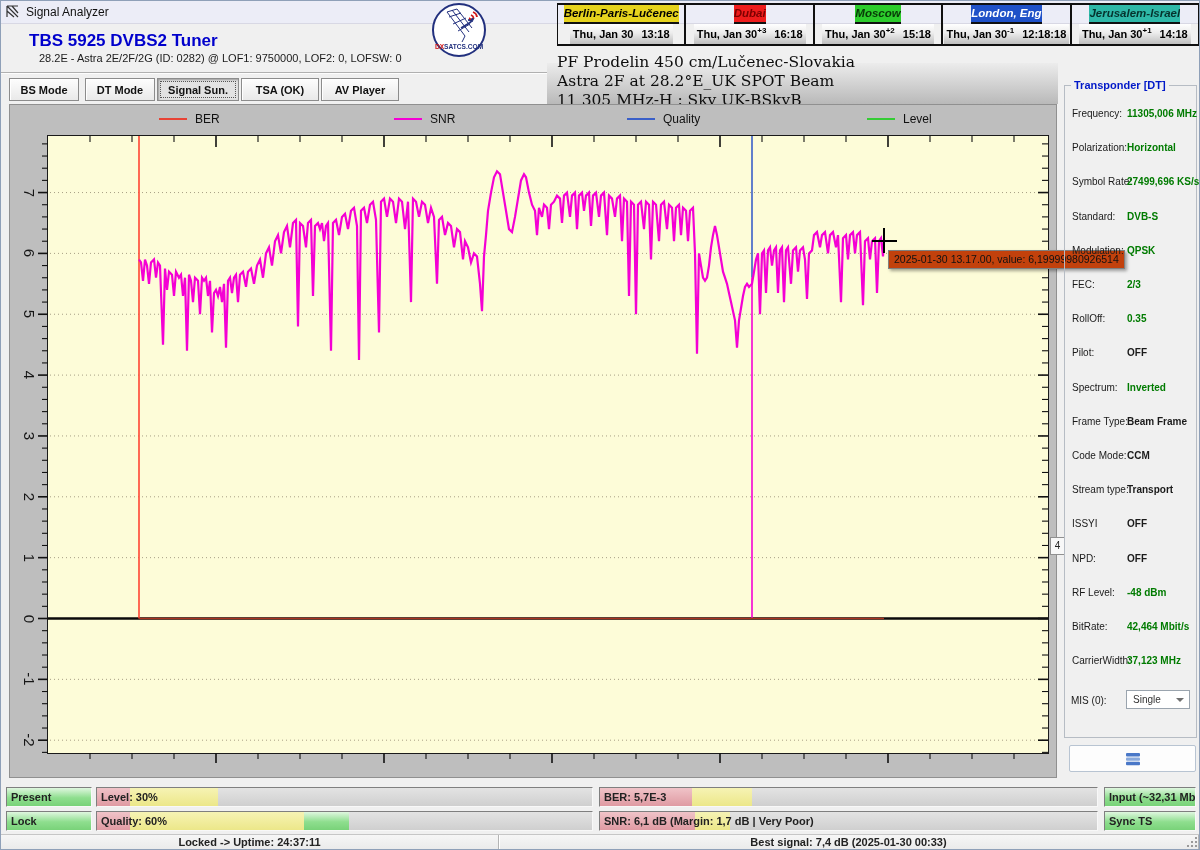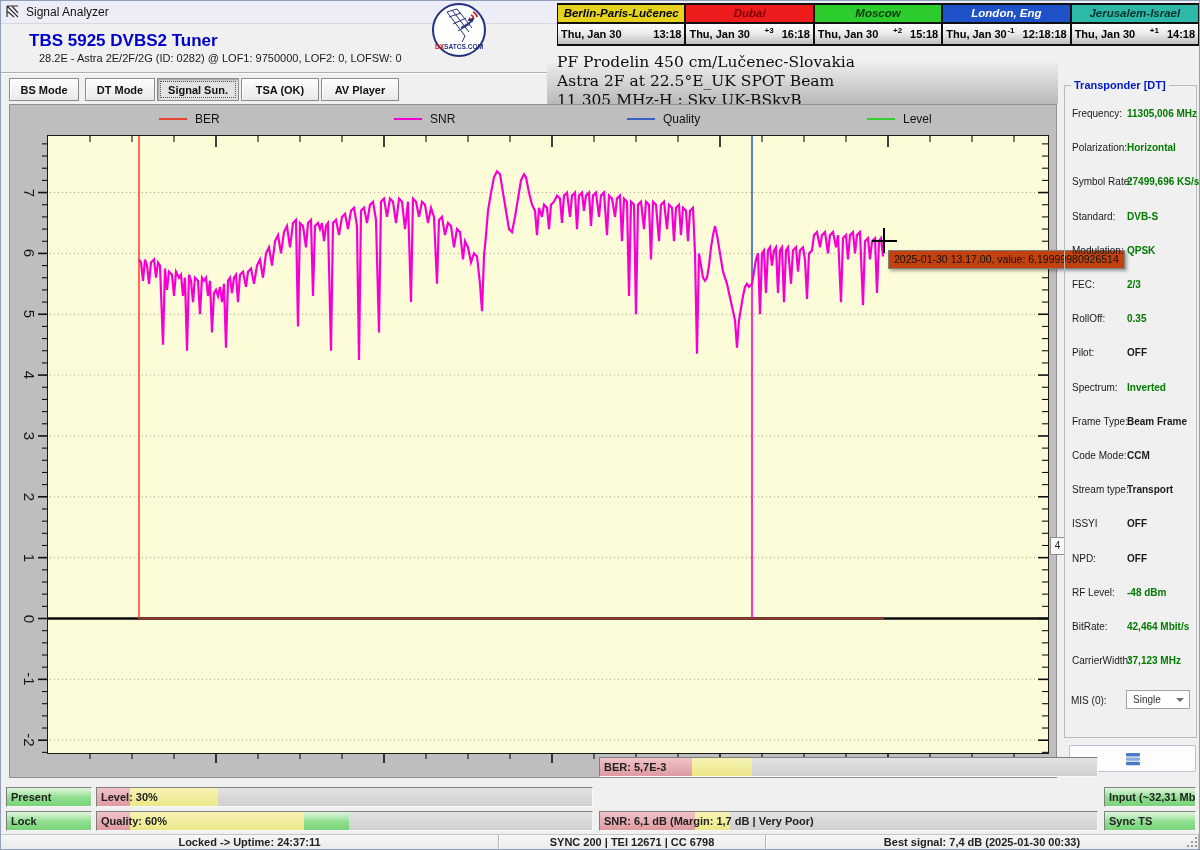--- a/index.html
+++ b/index.html
@@ -18,21 +18,21 @@
 
   
   .modebtn{position:absolute;top:77px;height:21px;background:linear-gradient(#fdfdfd,#e9e9e9);border:1px solid #8c8c8c;box-shadow:inset 1px 1px 0 #fff;font-size:11px;font-weight:bold;color:#111;display:flex;align-items:center;justify-content:center;cursor:default;}
   .modebtn.active{background:#e2e2e2;box-shadow:inset 1px 1px 2px #9a9a9a;outline:1px dotted #555;outline-offset:-4px;}
 
   
   .logo{left:431px;top:2px;width:54px;height:54px;border-radius:50%;background:#fff;border:2px solid #22307e;box-sizing:border-box;display:flex;align-items:center;justify-content:center;}
 
   
   .clocks{left:557px;top:2px;width:642px;height:43px;display:flex;}
-  .clock{flex:1;border:2px solid #101010;border-left-width:1px;margin-left:-1px;display:flex;flex-direction:column;}
+  .clock{flex:1;border:2px solid #101010;border-left-width:1px;margin-left:-1px;display:flex;flex-direction:column;align-items:center;}
   .clock-h{height:17px;font-size:11.5px;font-weight:bold;font-style:italic;text-align:center;line-height:17px;border-bottom:2px solid #101010;white-space:nowrap;overflow:hidden;}
   .clock-b{flex:1;background:linear-gradient(180deg,#ffffff 0%,#ececec 45%,#bfbfbf 100%);display:flex;align-items:center;font-size:11px;font-weight:bold;color:#000;padding:0 3px;white-space:nowrap;}
   .clock-b .dt{flex:none;}
   .clock-b .off{flex:1;text-align:right;font-size:8px;font-weight:bold;transform:translateY(-4px);padding-right:8px;}
   .clock-b .tm{flex:none;text-align:right;}
 
   
   .graystrip{left:546px;top:62px;width:511px;height:41px;background:linear-gradient(180deg,#ececec,#b9b9b9);}
   .infoblock{left:556px;top:52px;width:500px;font-family:"DejaVu Serif","Liberation Serif",serif;font-size:15.5px;color:#0d0d0d;line-height:19px;white-space:nowrap;}
   .infoblock div{height:19px;}
@@ -169,21 +169,21 @@
           <span class="dt">Thu, Jan 30</span>
           <span class="off">+1</span>
           <span class="tm">14:18</span>
         </div>
       </div>
     </div>
 
   <div class="abs graystrip"></div>
   <div class="abs infoblock">
     <div>PF Prodelin 450 cm/Lučenec-Slovakia</div>
-    <div>Astra 2F at 22.5°E_UK SPOT Beam</div>
+    <div>Astra 2F at 28.2°E_UK SPOT Beam</div>
     <div>11 305 MHz-H : Sky UK-BSkyB</div>
     <div>Locked Uptime : 24:37:11</div>
   </div>
 
   <div class="abs chartpanel"></div>
   <div class="abs legend" id="legend">
       <div class="item" style="position: absolute; left: 150px;">
         <span class="dash" style="background: rgb(232, 67, 53);"></span>
         <span class="lbl">BER</span>
       </div>
@@ -472,21 +472,21 @@
 
   <div class="bar" style="left:5px;top:786px;width:86px;">
     <div class="seg green" style="left:0;width:100%;"></div>
     <div class="blbl">Present</div>
   </div>
   <div class="bar" style="left:95px;top:786px;width:497px;">
     <div class="seg pink" style="left:0;width:33px;"></div>
     <div class="seg yellow" style="left:33px;width:88px;"></div>
     <div class="blbl">Level: 30%</div>
   </div>
-  <div class="bar" style="left:598px;top:756px;width:499px;">
+  <div class="bar" style="left:598px;top:786px;width:499px;">
     <div class="seg pink" style="left:0;width:92px;"></div>
     <div class="seg yellow" style="left:92px;width:60px;"></div>
     <div class="blbl">BER: 5,7E-3</div>
   </div>
   <div class="bar" style="left:1103px;top:786px;width:92px;">
     <div class="seg green" style="left:0;width:100%;"></div>
     <div class="blbl">Input (~32,31 Mbps)</div>
   </div>
   <div class="bar" style="left:5px;top:810px;width:86px;">
     <div class="seg green" style="left:0;width:100%;"></div>
@@ -503,18 +503,17 @@
     <div class="seg yellow" style="left:95px;width:35px;"></div>
     <div class="blbl">SNR: 6,1 dB (Margin: 1,7 dB | Very Poor)</div>
   </div>
   <div class="bar" style="left:1103px;top:810px;width:92px;">
     <div class="seg green" style="left:0;width:100%;"></div>
     <div class="blbl">Sync TS</div>
   </div>
 
   <div class="abs statusbar">
     <div class="seg1">Locked -&gt; Uptime: 24:37:11</div>
-    <div class="seg2">SYNC 200 | TEI 12671 | CC 6798</div>
     <div class="seg3">Best signal: 7,4 dB (2025-01-30 00:33)</div>
   </div>
   <div class="grip"></div>
 
 </div>
 
 </body></html>

